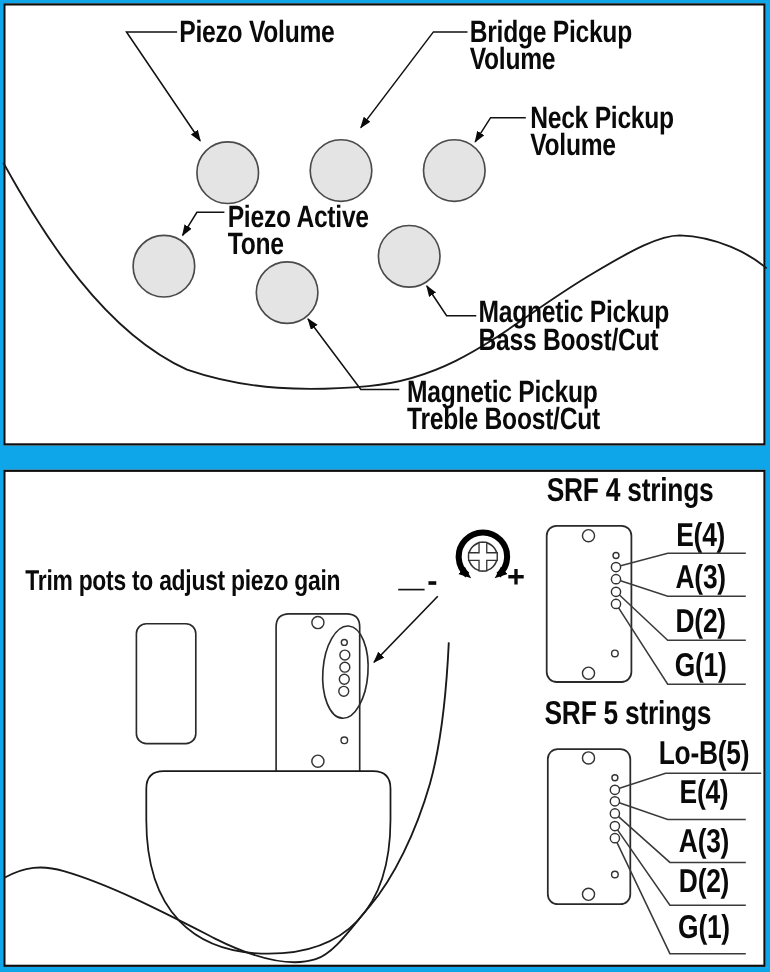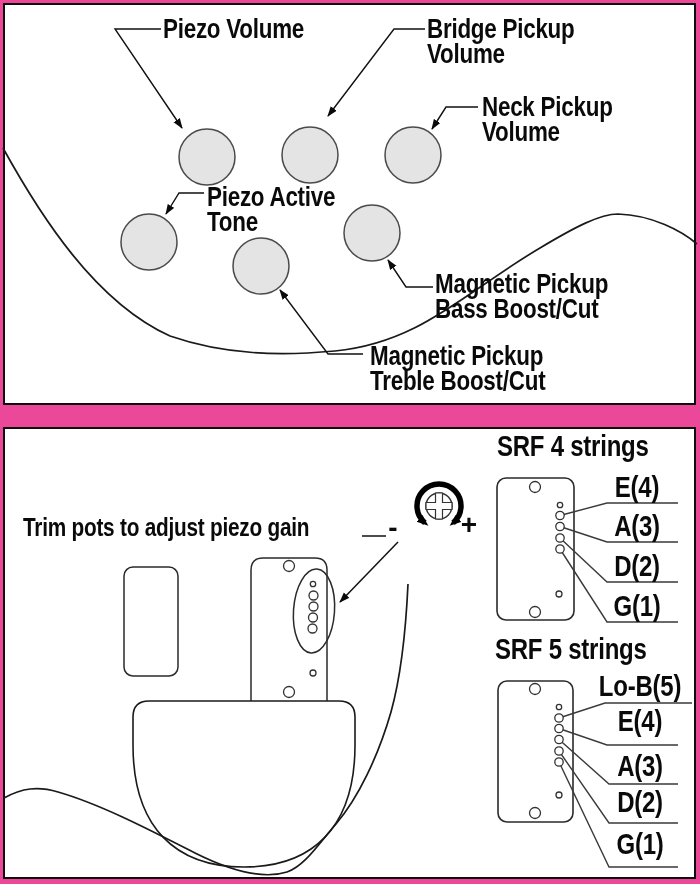--- a/index.html
+++ b/index.html
@@ -1,16 +1,16 @@
 <!DOCTYPE html>
 <html><head>
 <meta charset="utf-8">
 <style>
   html,body{margin:0;padding:0;background:#fff;}
-  #page{position:relative;width:700px;height:884px;background:#ec4899;overflow:hidden;
+  #page{position:relative;width:700px;height:884px;background:#0ea5e9;overflow:hidden;
         font-family:"Liberation Sans",sans-serif;}
   .panel{position:absolute;border:2.5px solid #0d0d0d;background:#fff;box-sizing:border-box;}
   #panel-top{left:3px;top:3px;width:693px;height:402px;}
   #panel-bottom{left:3px;top:427px;width:693px;height:452px;}
   svg.art{position:absolute;left:0;top:0;width:700px;height:884px;pointer-events:none;}
   .lbl{position:absolute;font-weight:700;color:#0a0a0a;white-space:nowrap;
        transform:scaleX(0.8);transform-origin:0 0;line-height:25px;font-size:28px;letter-spacing:-0.3px;}
   .lbl span{display:block;}
   .lbl-c{position:absolute;font-weight:700;color:#0a0a0a;white-space:nowrap;text-align:center;
        transform:scaleX(0.8);transform-origin:50% 0;line-height:26px;font-size:30px;letter-spacing:-0.3px;}

